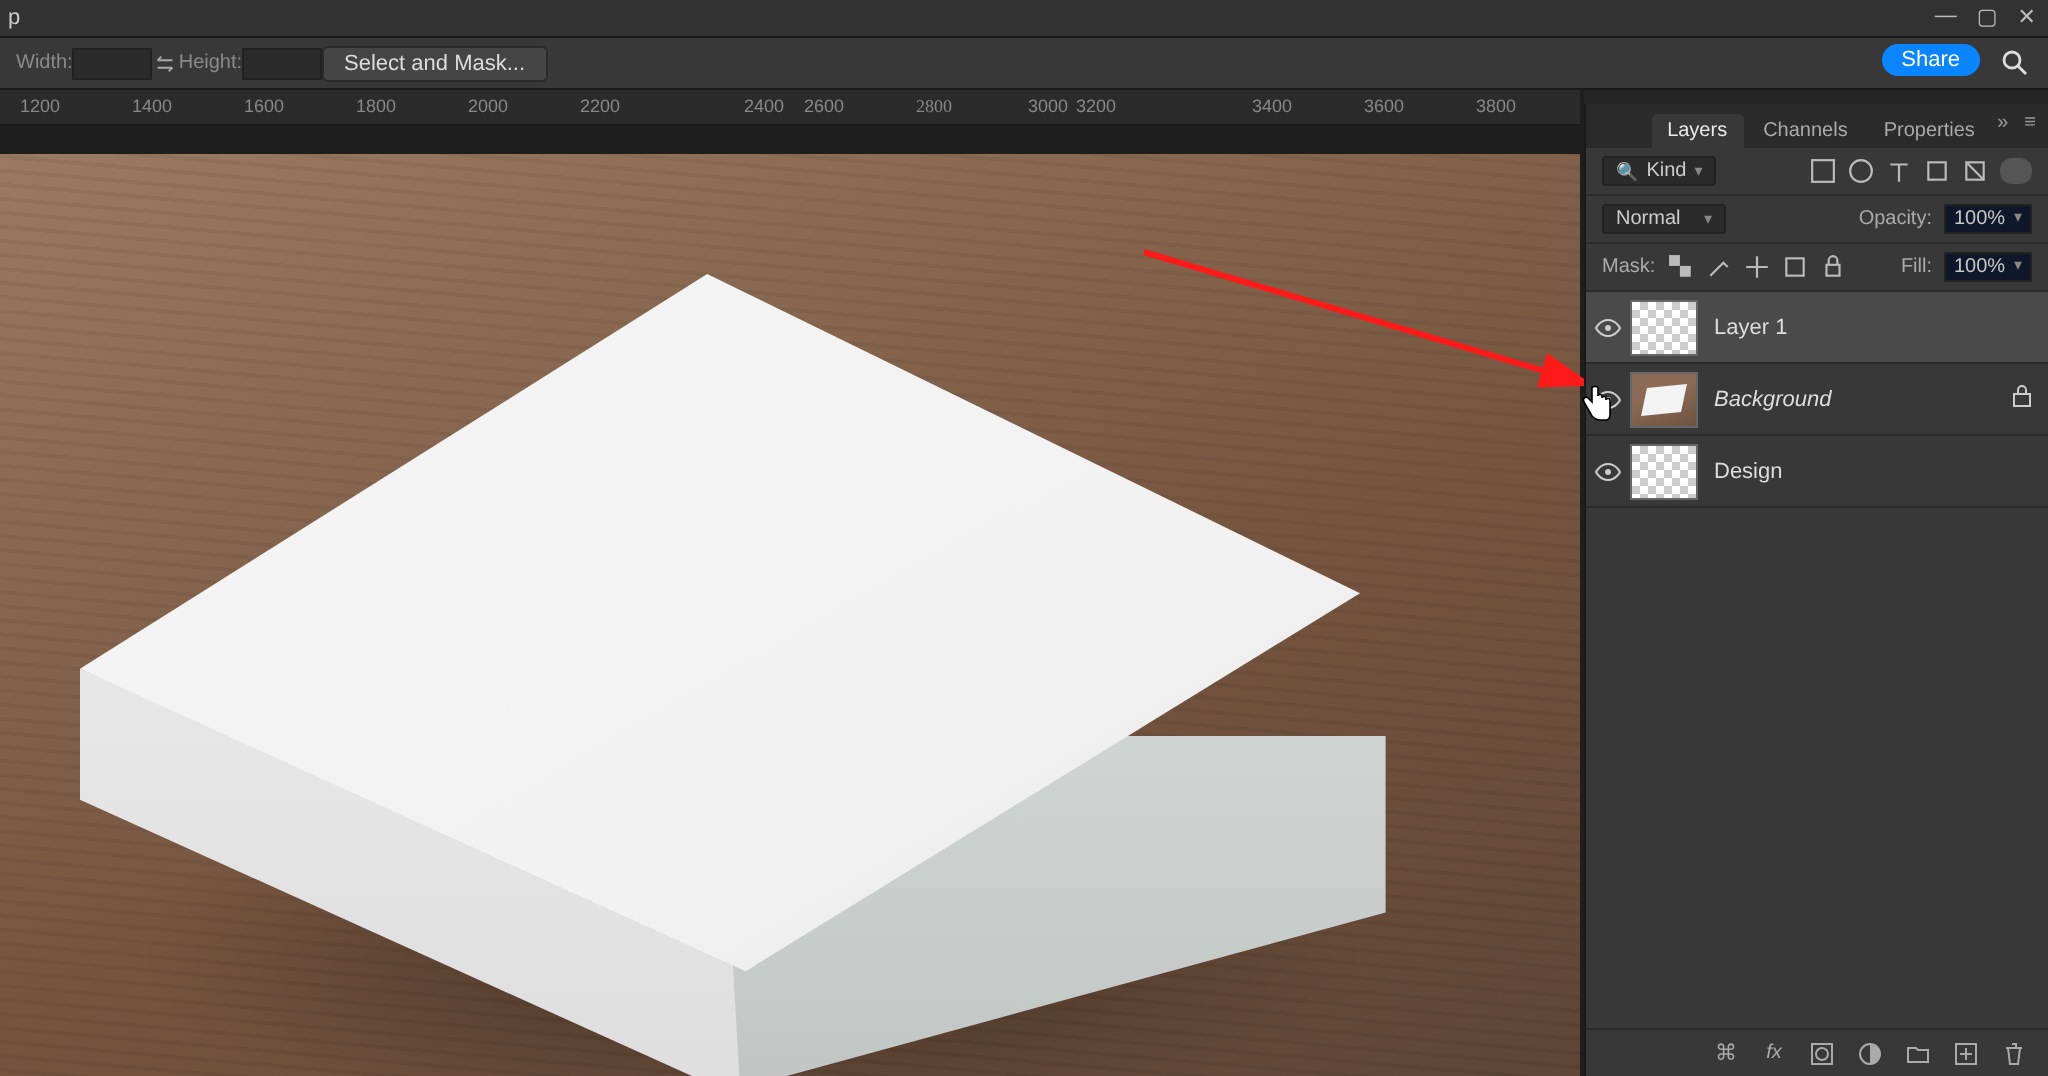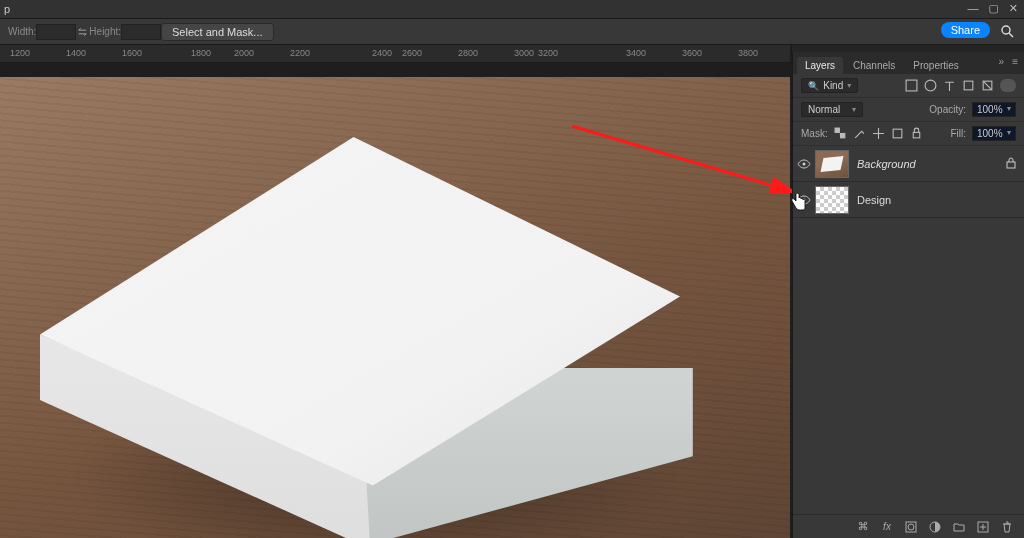--- a/index.html
+++ b/index.html
@@ -168,20 +168,21 @@
     border-left: 1px solid #1a1a1a;
     display:flex; flex-direction:column;
   }
   .panel-tabs {
     display:flex; gap:2px;
     background:#2b2b2b;
     height:22px;
     align-items:flex-end;
     padding-left:4px;
     position:relative;
+    justify-content:center;
   }
   .panel-tab {
     padding:3px 8px;
     font-size:10px;
     color:#aaa;
     cursor:pointer;
   }
   .panel-tab.active {
     background:#383838;
     color:#eaeaea;
@@ -313,26 +314,26 @@
         <line x1="9" y1="9" x2="13" y2="13" stroke-width="1.4"></line>
       </svg>
   </div>
 </div>
 
 <div class="workspace">
   <div class="ruler" id="ruler">
       <span class="tick" style="left: 10px;">1200</span>
       <span class="tick" style="left: 66px;">1400</span>
       <span class="tick" style="left: 122px;">1600</span>
-      <span class="tick" style="left: 191px;">1800</span>
+      <span class="tick" style="left: 178px;">1800</span>
       <span class="tick" style="left: 234px;">2000</span>
       <span class="tick" style="left: 290px;">2200</span>
       <span class="tick" style="left: 346px; margin-left: 26px;">2400</span>
       <span class="tick" style="left: 402px;">2600</span>
-      <span class="tick" style="left: 458px;">2800</span>
+      <span class="tick" style="left: 458px; font-family: Liberation Serif, serif;">2800</span>
       <span class="tick" style="left: 514px;">3000</span>
       <span class="tick" style="left: 538px;">3200</span>
       <span class="tick" style="left: 626px;">3400</span>
       <span class="tick" style="left: 682px;">3600</span>
       <span class="tick" style="left: 738px;">3800</span>
     </div>
   <div class="canvas">
     <div class="wood"></div>
     <div class="box">
       <div class="shadow"></div>
@@ -448,20 +449,30 @@
         </svg>
       </span>
     <span class="field-label" style="margin-left:auto;">Fill:</span>
     <div class="pct-box">
       <span>100%</span>
         <span class="dd-caret">▾</span>
     </div>
   </div>
 
   <div class="layers" id="layers">
+      <div class="layer selected">
+        <div class="eye">
+          <svg width="14" height="14" viewBox="0 0 14 14">
+            <path d="M1 7s2-4 6-4 6 4 6 4-2 4-6 4-6-4-6-4z" fill="none" stroke="#ccc"></path>
+            <circle cx="7" cy="7" r="1.5" fill="#ccc"></circle>
+          </svg>
+        </div>
+        <div class="thumb checker"></div>
+        <div class="layer-name">Layer 1</div>
+      </div>
       <div class="layer">
         <div class="eye">
           <svg width="14" height="14" viewBox="0 0 14 14">
             <path d="M1 7s2-4 6-4 6 4 6 4-2 4-6 4-6-4-6-4z" fill="none" stroke="#ccc"></path>
             <circle cx="7" cy="7" r="1.5" fill="#ccc"></circle>
           </svg>
         </div>
         <div class="thumb scene"></div>
         <div class="layer-name italic">Background</div>
         <div class="lock-ic"><svg width="10" height="12" viewBox="0 0 10 12">

